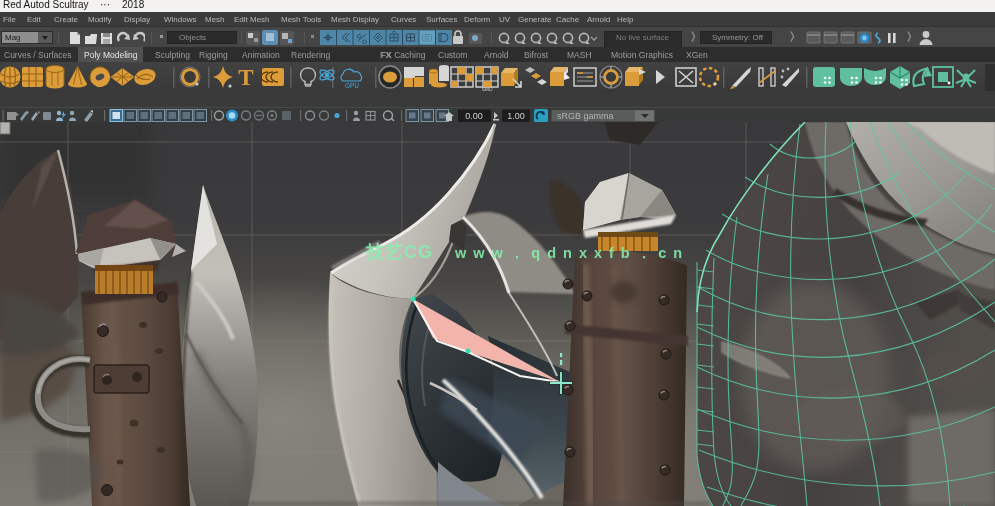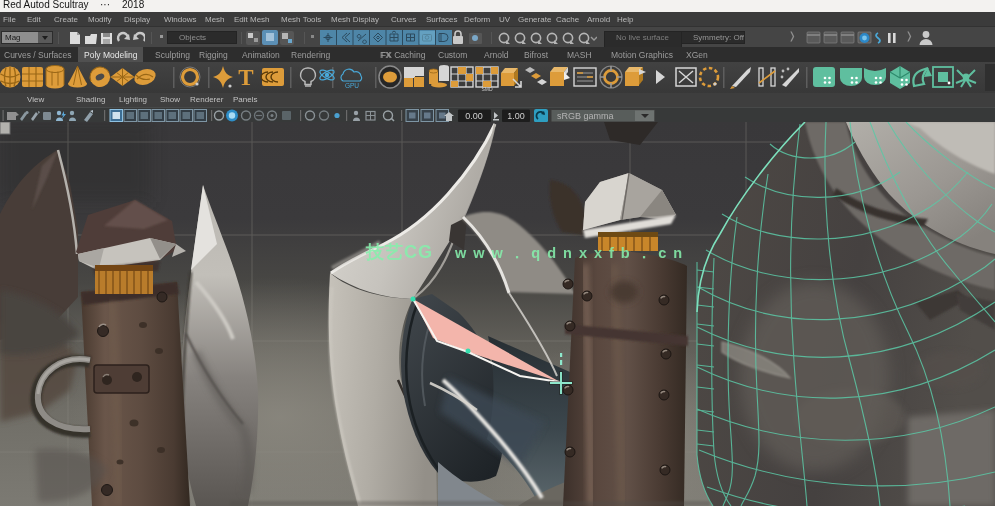--- a/index.html
+++ b/index.html
@@ -129,21 +129,21 @@
           <path d="M41,9 l4,4 h-4 z"></path>
           <path d="M57,9 l4,4 h-4 z"></path>
           <path d="M73,9 l4,4 h-4 z"></path>
           <path d="M89,9 l4,4 h-4 z"></path>
         </g>
       <path d="M96,6 l3,3 l3,-3" fill="none" stroke="#999" stroke-width="1.4" transform="translate(-2,0)"></path>
     </svg>
     <div class="fld" style="left:604px;top:4px;width:78px;height:26px;color:#7e7e7e;">No live surface</div>
     <span style="position:absolute;left:689px;top:3px;color:#8f8f8f;font-size:10px;">❭</span>
     <span style="position:absolute;left:700px;top:7px;width:0;height:0;border-left:3px solid transparent;border-right:3px solid transparent;border-top:4px solid #b0b0b0;"></span>
-    <div class="fld" style="left:681px;top:4px;width:64px;height:13px;color:#969696;">Symmetry: Off</div>
+    <div class="fld" style="left:700px;top:4px;width:72px;height:13px;color:#969696;">Symmetry: Off</div>
     <span style="position:absolute;left:788px;top:3px;color:#8f8f8f;font-size:10px;">❭</span>
     <svg class="ic" style="left:806px;top:3px;" width="110 " height="16" viewBox="0 0 110 16">
       <g fill="#5a5a5a" stroke="#7c7c7c" stroke-width="0.8">
         <rect x="1" y="2" width="13" height="11" rx="1"></rect>
           <rect x="18" y="2" width="13" height="11" rx="1"></rect>
           <rect x="35" y="2" width="13" height="11" rx="1"></rect>
           <rect x="52" y="2" width="13" height="11" rx="1"></rect>
       </g>
       <path d="M1,5 l13,0" stroke="#8a8a8a" stroke-width="1.6"></path>
         <path d="M18,5 l13,0" stroke="#8a8a8a" stroke-width="1.6"></path>
@@ -384,28 +384,20 @@
           <rect x="-5" y="-5" width="10" height="10" fill="#5fbf9f"></rect>
           <circle cx="6" cy="6" r="1.4" fill="#fff"></circle>
         </g>
         <g transform="translate(966,15)" stroke="#5fbf9f" stroke-width="2" fill="none">
           <path d="M0,2 L-9,-7 M0,2 L9,-7 M0,2 L-10,6 M0,2 L10,6 M0,2 L-5,10 M0,2 L5,10"></path>
           <circle r="2.4" fill="#5fbf9f"></circle>
         </g>
         <rect x="985" y="2" width="10" height="27" fill="#2f2f2f"></rect>
       </svg>
     </div>
-  <div id="panelmenu" class="row">
-    <span style="left:27px;">View</span>
-      <span style="left:76px;">Shading</span>
-      <span style="left:119px;">Lighting</span>
-      <span style="left:160px;">Show</span>
-      <span style="left:190px;">Renderer</span>
-      <span style="left:233px;">Panels</span>
-  </div>
   <div id="vptoolbar" class="row">
       <svg class="ic" style="left:0;top:0;" width="995" height="15" viewBox="0 0 995 15">
         <rect x="2.5" y="2" width="1.2" height="11" fill="#6a6a6a"></rect>
         <rect x="104" y="2" width="1.2" height="11" fill="#6a6a6a"></rect>
         <rect x="211" y="2" width="1.2" height="11" fill="#6a6a6a"></rect>
         <rect x="300" y="2" width="1.2" height="11" fill="#6a6a6a"></rect>
         <rect x="346" y="2" width="1.2" height="11" fill="#6a6a6a"></rect>
         <rect x="401" y="2" width="1.2" height="11" fill="#6a6a6a"></rect>
         <rect x="443" y="2" width="1.2" height="11" fill="#6a6a6a"></rect>
         <path d="M7,4 h9 l3,3 -3,1 v4 h-9 Z" fill="#909090"></path>

